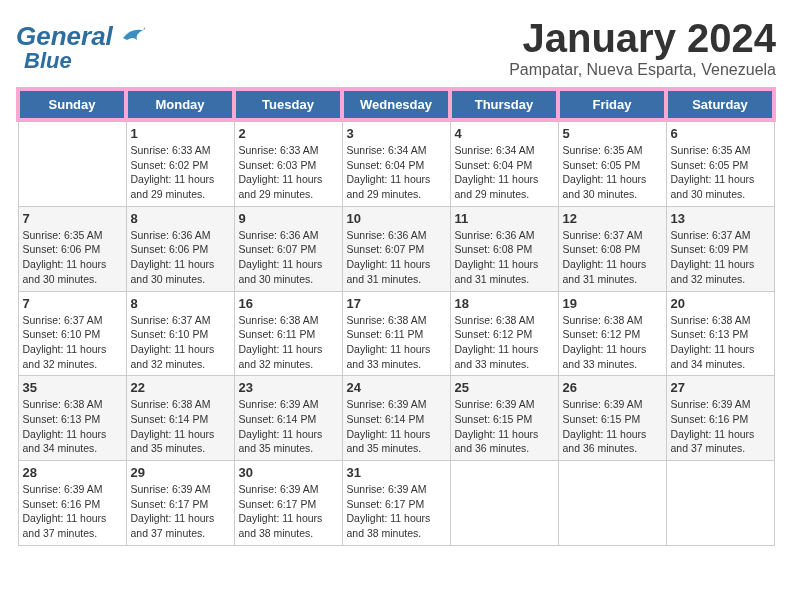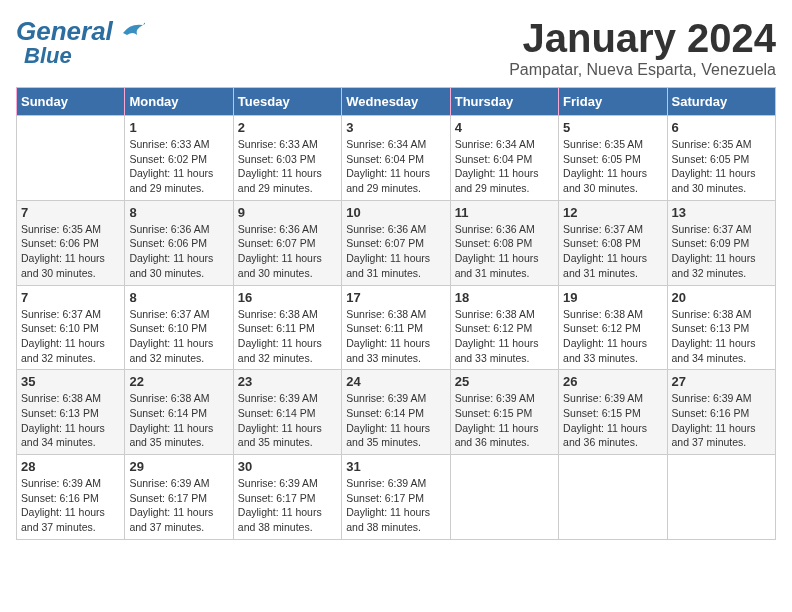--- a/index.html
+++ b/index.html
@@ -6,21 +6,21 @@
     body {
       font-family: Arial, sans-serif;
       background: #fff;
       width: 792px;
       min-height: 612px;
       padding: 16px;
     }
     .header {
       display: flex;
       justify-content: space-between;
-      align-items: flex-start;
+      align-items: center;
       margin-bottom: 8px;
       gap: 12px;
     }
     .title-block {
       text-align: right;
     }
     .title-block h1 {
       font-size: 40px;
       font-weight: bold;
       color: #333;
@@ -32,23 +32,23 @@
     }
     table {
       width: 100%;
       border-collapse: collapse;
       font-size: 11px;
     }
     thead tr th {
       background: #3a6ea8;
       color: #fff;
       padding: 6px 4px;
-      text-align: left;
+      text-align: center;
       font-size: 13px;
-      border: 1px solid #f9a8d4;
+      border: 4px solid #f9a8d4;
     }
     tbody tr td {
       border: 1px solid #ccc;
       vertical-align: top;
       padding: 4px 4px;
       min-height: 80px;
       width: 108px;
       color: #333;
     }
     tbody tr:nth-child(even) td {

